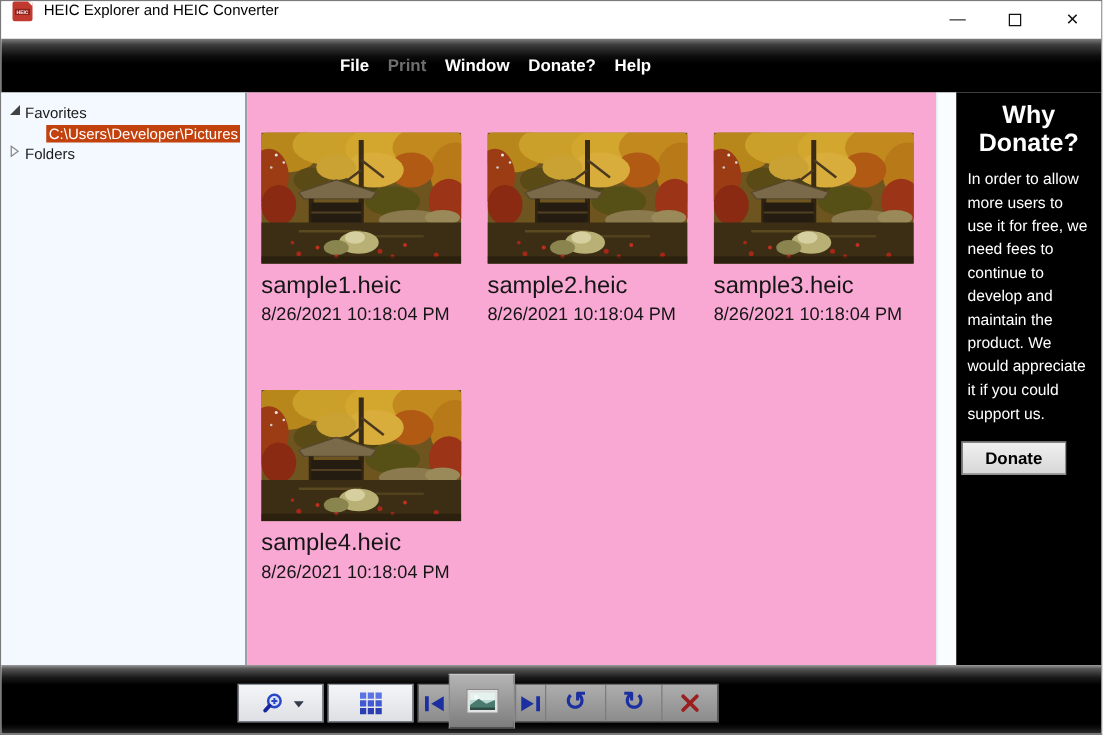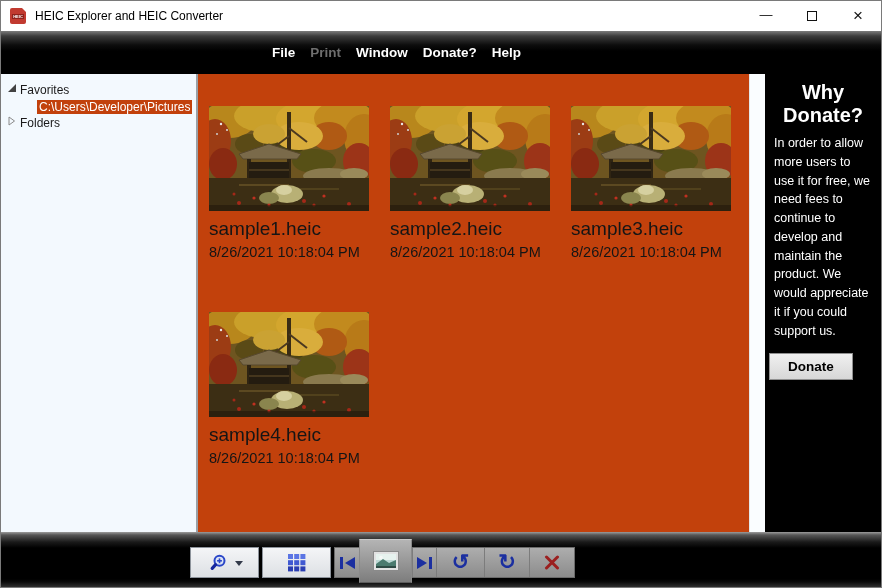--- a/index.html
+++ b/index.html
@@ -2,21 +2,21 @@
 <html><head>
 <meta charset="utf-8">
 <style>
   * { margin:0; padding:0; box-sizing:border-box; }
   html,body { width:882px; height:588px; }
   body { font-family:"Liberation Sans", sans-serif; }
   .window { width:882px; height:588px; border:1px solid #7a7a7a; background:#fff;
             display:flex; flex-direction:column; overflow:hidden; }
 
   
-  .titlebar { flex:0 0 30px; background:#fff; display:flex; align-items:center; }
+  .titlebar { flex:0 0 30px; background:#fff; display:flex; align-items:flex-start; }
   .app-icon { width:16px; height:16px; margin-left:9px; background:#c13a30; border-radius:2px;
               position:relative; display:flex; align-items:center; justify-content:center; flex:0 0 16px; }
   .app-icon::after { content:""; position:absolute; top:0; right:0; width:0; height:0;
               border-left:4px solid transparent; border-top:4px solid #fff; }
   .app-icon span { color:#fff; font-size:4px; font-weight:bold; background:#8e211b; padding:0 1px; }
   .title-text { margin-left:9px; font-size:12px; color:#000; }
   .win-controls { margin-left:auto; display:flex; height:100%; }
   .win-btn { width:46px; height:100%; display:flex; align-items:center; justify-content:center;
              font-size:15px; color:#111; cursor:default; }
   .glyph-min { font-size:13px; margin-top:-4px; }
@@ -31,21 +31,21 @@
 
   
   .main { flex:1 1 auto; display:flex; min-height:0; }
   .sidebar { flex:0 0 197px; background:#f3f9fe; border-right:2px solid #9aa0a6;
              padding-top:9px; font-size:12px; color:#1a1a1a; }
   .tree-row { height:16px; display:flex; align-items:flex-start; white-space:nowrap; }
   .tree-glyph { width:10px; height:10px; margin:0 3px 0 6px; flex:0 0 10px; }
   .sel-row { margin-top:1px; }
   .selected-path { margin-left:36px; background:#c2410c; color:#fff; padding:0 2px; }
 
-  .content { flex:1 1 auto; background:#c2410c; padding:32px 0 0 11px; display:flex; flex-wrap:wrap;
+  .content { flex:1 1 auto; background:#f9a8d4; padding:32px 0 0 11px; display:flex; flex-wrap:wrap;
              align-content:flex-start; column-gap:21px; row-gap:52px; overflow:hidden; }
   .file-card { width:160px; }
   .thumb { width:160px; height:105px; }
   .thumb svg { display:block; }
   .fname { font-size:19px; color:#151515; margin-top:7px; }
   .fdate { font-size:14.5px; color:#151515; margin-top:4px; }
 
   .scroll-gutter { flex:0 0 16px; background:#fafdff; border-left:1px solid #e2e6ea; }
 
   .donate { flex:0 0 116px; background:#000; color:#fff; padding-top:7px; }

